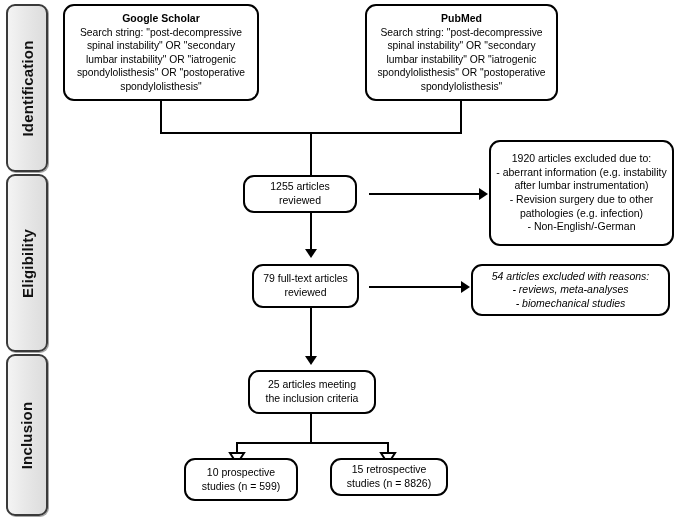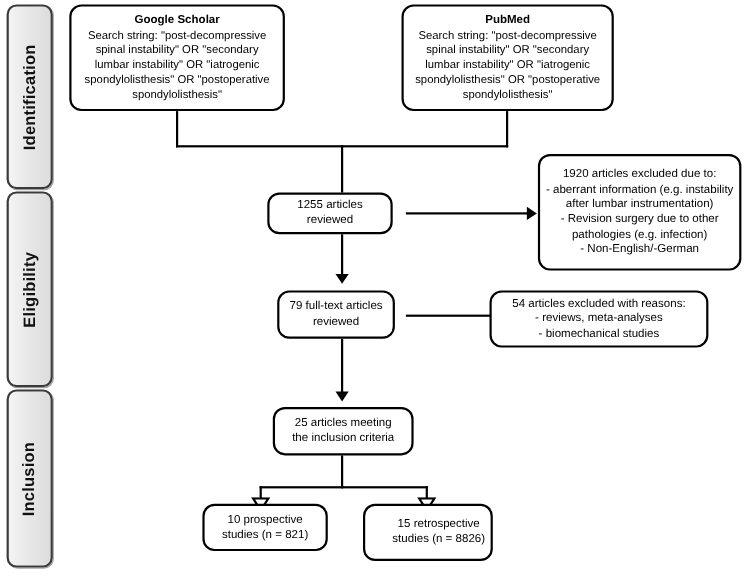--- a/index.html
+++ b/index.html
@@ -150,21 +150,21 @@
   <div class="arrow-down" style="left:305px; top:249px;"></div>
 
   <div class="node" style="left:252px; top:264px; width:107px; height:44px;">
     <div class="body">79 full-text articles
 reviewed</div>
   </div>
 
   <div class="hline" style="left:369px; top:286px; width:94px;"></div>
   <div class="arrow-right" style="left:461px; top:281px;"></div>
 
-  <div class="node" style="left:445px; top:264px; width:199px; height:52px;">
+  <div class="node" style="left:471px; top:264px; width:199px; height:52px;font-style:italic;">
     <div class="body">54 articles excluded with reasons:
 - reviews, meta-analyses
 - biomechanical studies</div>
   </div>
 
   <div class="vline" style="left:310px; top:308px; height:54px;"></div>
   <div class="arrow-down" style="left:305px; top:356px;"></div>
 
   <div class="node" style="left:248px; top:370px; width:128px; height:44px;">
     <div class="body">25 articles meeting
@@ -178,21 +178,21 @@
 
   <svg class="arrow-down-hollow" style="left:228px; top:452px;" width="18" height="14" viewBox="0 0 18 14">
     <polygon points="2,1 16,1 9,12" fill="#ffffff" stroke="#000000" stroke-width="2"></polygon>
   </svg>
   <svg class="arrow-down-hollow" style="left:379px; top:452px;" width="18" height="14" viewBox="0 0 18 14">
     <polygon points="2,1 16,1 9,12" fill="#ffffff" stroke="#000000" stroke-width="2"></polygon>
   </svg>
 
   <div class="node" style="left:184px; top:458px; width:114px; height:43px;">
     <div class="body">10 prospective
-studies (n = 821)</div>
+studies (n = 599)</div>
   </div>
 
-  <div class="node" style="left:330px; top:458px; width:118px; height:52px;align-items:flex-end;">
+  <div class="node" style="left:330px; top:458px; width:118px; height:38px;">
     <div class="body">15 retrospective
 studies (n = 8826)</div>
   </div>
 
 </div>
 
 </body></html>

